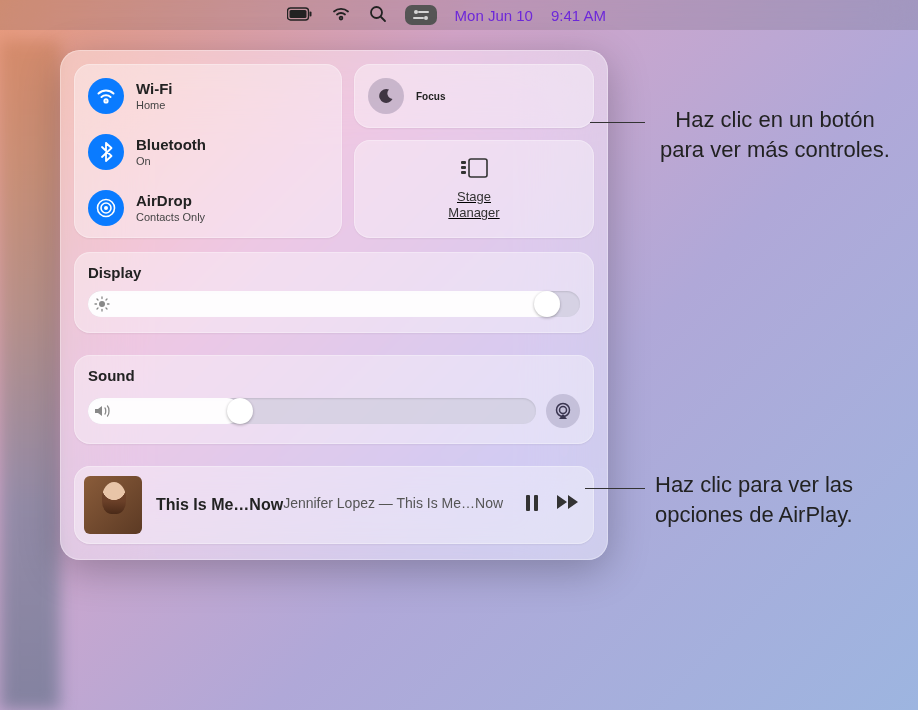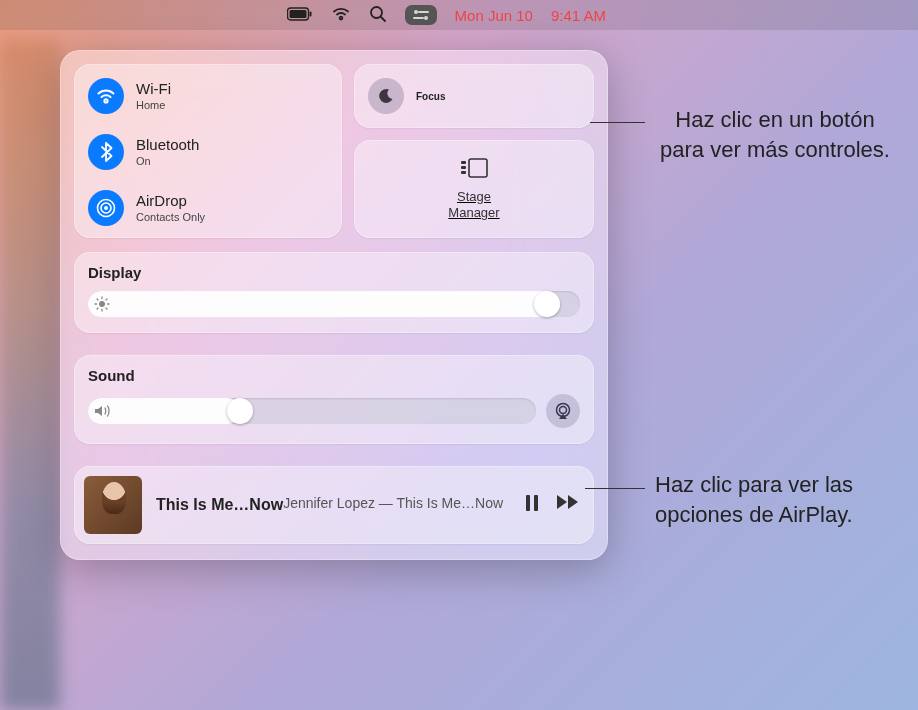--- a/index.html
+++ b/index.html
@@ -23,21 +23,21 @@
       position: absolute;
       top: 0; left: 0; right: 0;
       height: 30px;
       display: flex;
       justify-content: flex-end;
       align-items: center;
       gap: 18px;
       padding: 0 14px 0 0;
       background: rgba(60,60,70,0.15);
       backdrop-filter: blur(20px);
-      color: #ef4444;
+      color: #6d28d9;
       font-size: 15px;
       font-weight: 500;
     }
     .menubar .cc-toggle {
       background: #555;
       border-radius: 7px;
       width: 32px; height: 20px;
       display: flex; align-items: center; justify-content: center;
     }
     .menubar .cc-toggle svg { opacity: 0.95; }
@@ -80,21 +80,21 @@
     }
     .icon-circle {
       width: 36px; height: 36px;
       border-radius: 50%;
       background: #0a7bff;
       color: white;
       display: flex; align-items: center; justify-content: center;
       flex-shrink: 0;
     }
     .conn-text { display: flex; flex-direction: column; line-height: 1.25; }
-    .conn-title { font-size: 15px; font-weight: 400; color: #222; }
+    .conn-title { font-size: 15px; font-weight: 700; color: #222; }
     .conn-sub { font-size: 11px; color: #444; font-weight: 400; }
 
     .right-col {
       flex: 1;
       display: flex;
       flex-direction: column;
       gap: 12px;
     }
     .focus-tile {
       padding: 14px 14px;

